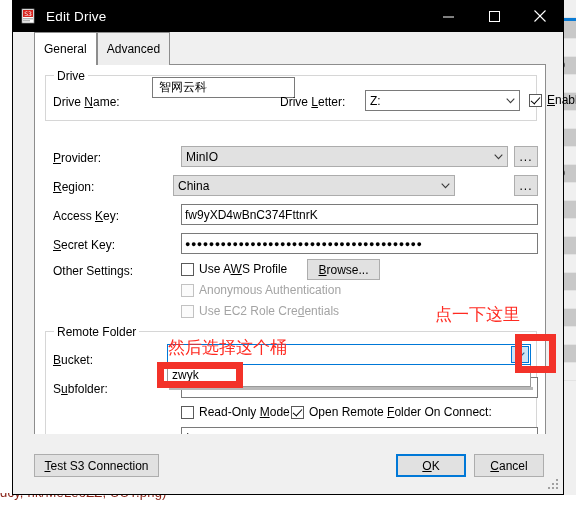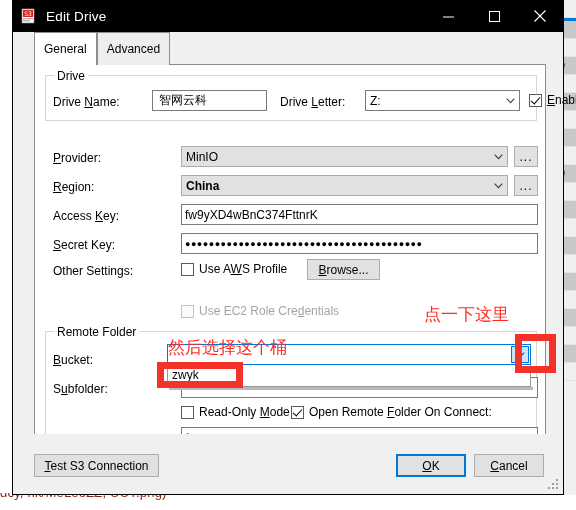--- a/index.html
+++ b/index.html
@@ -217,21 +217,21 @@
         <span>Advanced</span>
       </div>
     </div>
 
     <div id="tabpage">
 
       <div class="group" style="left:10px;top:10px;width:492px;height:46px;">
         <span class="group-title">Drive</span>
       </div>
       <div class="lbl" style="left:18px;top:30px;">Drive <u>N</u>ame:</div>
-      <div class="tbox" style="left:117px;top:25px;width:115px;padding-left:6px;">
+      <div class="tbox" style="left:117px;top:12px;width:143px;padding-left:6px;">
         <span>智网云科</span>
       </div>
       <div class="lbl" style="left:245px;top:30px;">Drive <u>L</u>etter:</div>
       <div class="combo" style="left:330px;top:25px;width:155px;background:#ffffff;border-color:#7a7a7a;">
         <span>Z:</span>
         <span class="arrow">
           <svg width="9" height="6" viewBox="0 0 9 6">
               <polyline points="0.7,0.7 4.5,4.6 8.3,0.7" fill="none" stroke="#3c3c3c" stroke-width="1.1"></polyline>
             </svg>
         </span>
@@ -247,21 +247,21 @@
         <span>MinIO</span>
         <span class="arrow">
           <svg width="9" height="6" viewBox="0 0 9 6">
               <polyline points="0.7,0.7 4.5,4.6 8.3,0.7" fill="none" stroke="#3c3c3c" stroke-width="1.1"></polyline>
             </svg>
         </span>
       </div>
       <div class="btn dots" style="left:479px;top:81px;">...</div>
 
       <div class="lbl" style="left:18px;top:115px;"><u>R</u>egion:</div>
-      <div class="combo" style="left:146px;top:110px;width:327px;font-weight:bold;">
+      <div class="combo" style="left:138px;top:110px;width:282px;">
         <span>China</span>
         <span class="arrow">
           <svg width="9" height="6" viewBox="0 0 9 6">
               <polyline points="0.7,0.7 4.5,4.6 8.3,0.7" fill="none" stroke="#3c3c3c" stroke-width="1.1"></polyline>
             </svg>
         </span>
       </div>
       <div class="btn dots" style="left:479px;top:110px;">...</div>
 
       <div class="lbl" style="left:18px;top:144px;">Access <u>K</u>ey:</div>
@@ -276,20 +276,24 @@
 
       <div class="lbl" style="left:18px;top:199px;">Other Settings:</div>
       <div class="cbwrap" style="left:146px;top:197px;">
         <span class="cbbox"></span>
         <span class="cblabel">Use A<u>W</u>S Profile</span>
       </div>
       <div class="btn" style="left:272px;top:194px;width:73px;height:21px;">
         <span><u>B</u>rowse...</span>
       </div>
 
+      <div class="cbwrap" style="left:146px;top:218px;">
+        <span class="cbbox dis"></span>
+        <span class="cblabel dis">Anonymous Authentication</span>
+      </div>
       <div class="cbwrap" style="left:146px;top:239px;">
         <span class="cbbox dis"></span>
         <span class="cblabel dis">Use EC2 Role Cre<u>d</u>entials</span>
       </div>
 
       <div class="group" style="left:10px;top:266px;width:492px;height:112px;">
         <span class="group-title">Remote Folder</span>
       </div>
 
       <div class="lbl" style="left:18px;top:288px;"><u>B</u>ucket:</div>
@@ -341,17 +345,17 @@
     <svg width="9" height="6" viewBox="0 0 9 6">
         <polyline points="0.7,0.7 4.5,4.6 8.3,0.7" fill="none" stroke="#2b5e8c" stroke-width="1.2"></polyline>
       </svg>
   </span>
 </div>
 <div id="bucket-list-shadow"></div>
 <div id="bucket-list">
   <div class="item">zwyk</div>
 </div>
 
-<div class="anno" style="left:424px;top:303px;">点一下这里</div>
+<div class="anno" style="left:435px;top:303px;">点一下这里</div>
 <div class="anno" style="left:168px;top:336px;">然后选择这个桶</div>
 
 <div class="redbox" style="left:515px;top:334px;width:41px;height:39px;"></div>
 <div class="redbox" style="left:157px;top:362px;width:86px;height:26px;"></div>
 
 </body></html>

